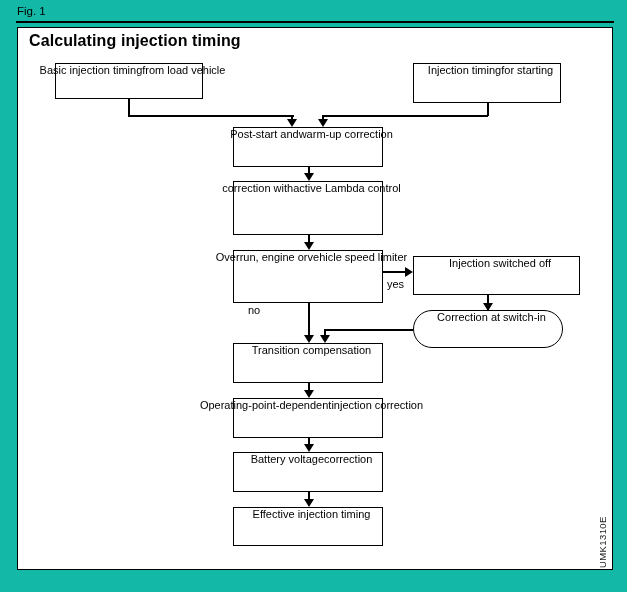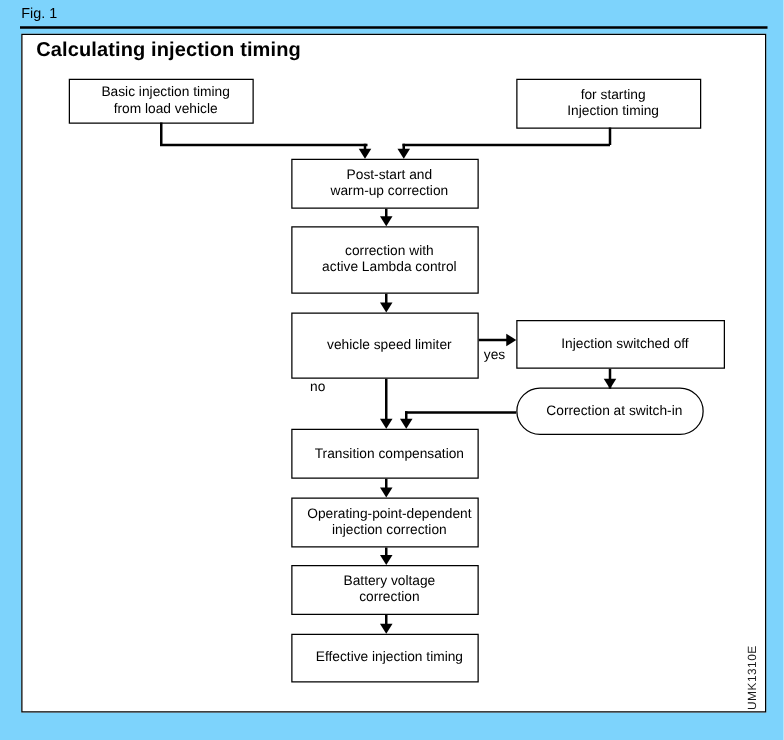--- a/index.html
+++ b/index.html
@@ -5,21 +5,21 @@
   html, body {
     margin: 0;
     padding: 0;
     background: #ffffff;
     font-family: "Liberation Sans", sans-serif;
   }
   .stage {
     position: relative;
     width: 627px;
     height: 592px;
-    background: #7dd3fc;
+    background: #14b8a6;
     overflow: hidden;
     color: #000;
   }
   .fig-label {
     position: absolute;
     left: 17px;
     top: 5px;
     font-size: 11.5px;
     color: #000;
   }
@@ -48,28 +48,27 @@
     font-size: 16px;
     font-weight: bold;
     letter-spacing: 0.1px;
   }
   .node {
     position: absolute;
     border: 1.5px solid #000;
     background: #fff;
     box-sizing: border-box;
     display: flex;
-    flex-direction: column;
+    flex-direction: row;
     justify-content: center;
     padding-left: 11px;
     padding-right: 4px;
     font-size: 11px;
     line-height: 13px;
     color: #000;
-    align-items: center;
   }
   .node .ln { display: block; white-space: nowrap; }
   .hline, .vline { position: absolute; background: #000; }
   .hline { height: 1.5px; }
   .vline { width: 1.5px; }
   .arrow-down {
     position: absolute;
     width: 0; height: 0;
     border-left: 5px solid transparent;
     border-right: 5px solid transparent;
@@ -125,35 +124,36 @@
 
   <div class="frame"></div>
   <div class="diagram-title">Calculating injection timing</div>
 
   <div class="node n-basic">
     <span class="ln">Basic injection timing</span>
     <span class="ln">from load vehicle</span>
   </div>
 
   <div class="node n-starting">
+    <span class="ln">Injection timing</span>
     <span class="ln">for starting</span>
-    <span class="ln">Injection timing</span>
   </div>
 
   <div class="node n-poststart">
     <span class="ln">Post-start and</span>
     <span class="ln">warm-up correction</span>
   </div>
 
   <div class="node n-lambda">
     <span class="ln">correction with</span>
     <span class="ln">active Lambda control</span>
   </div>
 
   <div class="node n-overrun">
+    <span class="ln">Overrun, engine or</span>
     <span class="ln">vehicle speed limiter</span>
   </div>
 
   <div class="node n-injoff">
     <span class="ln">Injection switched off</span>
   </div>
 
   <div class="node n-switchin">
     <span class="ln">Correction at switch-in</span>
   </div>

